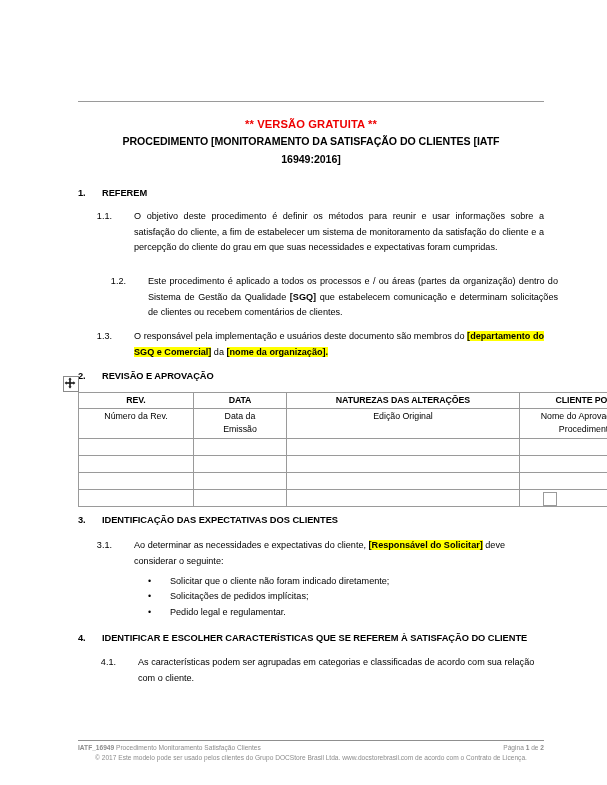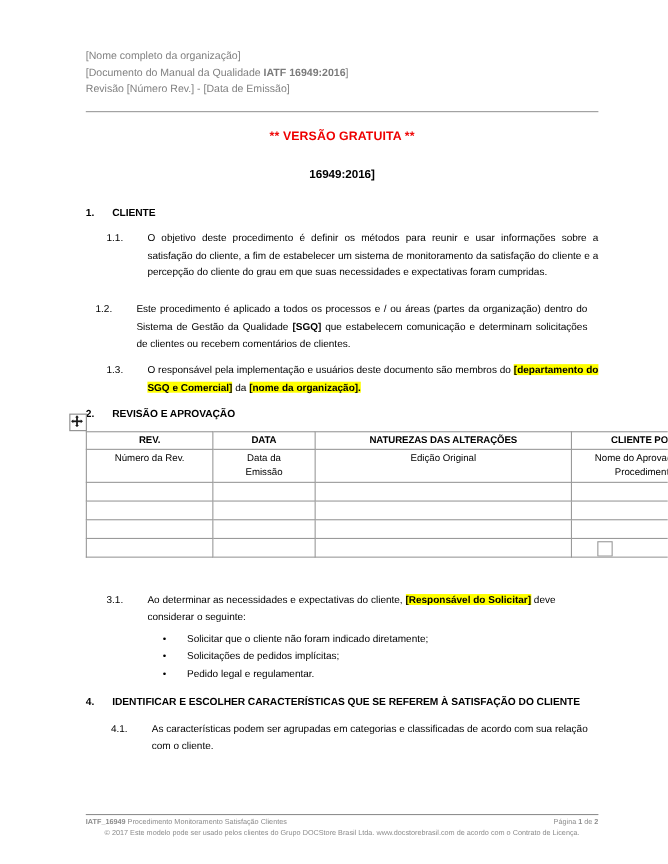--- a/index.html
+++ b/index.html
@@ -205,45 +205,40 @@
     text-align: center;
     white-space: nowrap;
   }
   .footer b { font-weight: bold; }
 </style>
 </head>
 <body>
 
 <div class="page">
 
-  <div class="doc-header">
-    <div class="hline">[Nome completo da organização]</div>
-    <div class="hline"><span>[Documento do Manual da Qualidade </span><b>IATF 16949:2016</b><span>]</span></div>
-    <div class="hline">Revisão [Número Rev.] - [Data de Emissão]</div>
-  </div>
   <div class="header-rule"></div>
 
   <div class="title-block">
     <div class="title-free">** VERSÃO GRATUITA **</div>
     <div class="title-main">
-      <br>
+      <span>PROCEDIMENTO [MONITORAMENTO DA SATISFAÇÃO DO CLIENTES [IATF</span><br>
       <span>16949:2016]</span>
     </div>
   </div>
 
   <div class="sec-head" style="left:78px; top:188px;">
-    <span class="num">1.</span><span>CLIENTE</span>
+    <span class="num">1.</span><span>REFEREM</span>
   </div>
 
   <div class="clause" style="left:78px; top:209px; width:466px;">
     <span class="cnum">1.1.</span>
     <span class="ctext">O objetivo deste procedimento é definir os métodos para reunir e usar informações sobre a satisfação do cliente, a fim de estabelecer um sistema de monitoramento da satisfação do cliente e a percepção do cliente do grau em que suas necessidades e expectativas foram cumpridas.</span>
   </div>
 
-  <div class="clause" style="left:68px; top:274px; width:466px;">
+  <div class="clause" style="left:92px; top:274px; width:466px;">
     <span class="cnum">1.2.</span>
     <span class="ctext"><span>Este procedimento é aplicado a todos os processos e / ou áreas (partes da organização) dentro do Sistema de Gestão da Qualidade </span><span class="bd">[SGQ]</span><span> que estabelecem comunicação e determinam solicitações de clientes ou recebem comentários de clientes.</span></span>
   </div>
 
   <div class="clause" style="left:78px; top:329px; width:466px;">
     <span class="cnum">1.3.</span>
     <span class="ctext"><span>O responsável pela implementação e usuários deste documento são membros do </span><span class="hl">[departamento do SGQ e Comercial]</span><span> da </span><span class="hl">[nome da organização].</span></span>
   </div>
 
   <div class="sec-head" style="left:78px; top:371px;">
@@ -303,20 +298,23 @@
           <td class="col2"></td>
           <td class="col3"></td>
           <td class="col4"></td>
         </tr>
       </tbody>
     </table>
   </div>
 
   <div class="tbl-resize"></div>
 
+  <div class="sec-head" style="left:78px; top:515px;">
+    <span class="num">3.</span><span>IDENTIFICAÇÃO DAS EXPECTATIVAS DOS CLIENTES</span>
+  </div>
 
   <div class="clause" style="left:78px; top:538px; width:466px;">
     <span class="cnum">3.1.</span>
     <span class="ctext nojust"><span>Ao determinar as necessidades e expectativas do cliente, </span><span class="hl">[Responsável do Solicitar]</span><span> deve considerar o seguinte:</span></span>
   </div>
 
   <div class="bullets" style="left:148px; top:574px;">
     <div class="bitem">
       <span class="bdot">•</span>
       <span>Solicitar que o cliente não foram indicado diretamente;</span>

